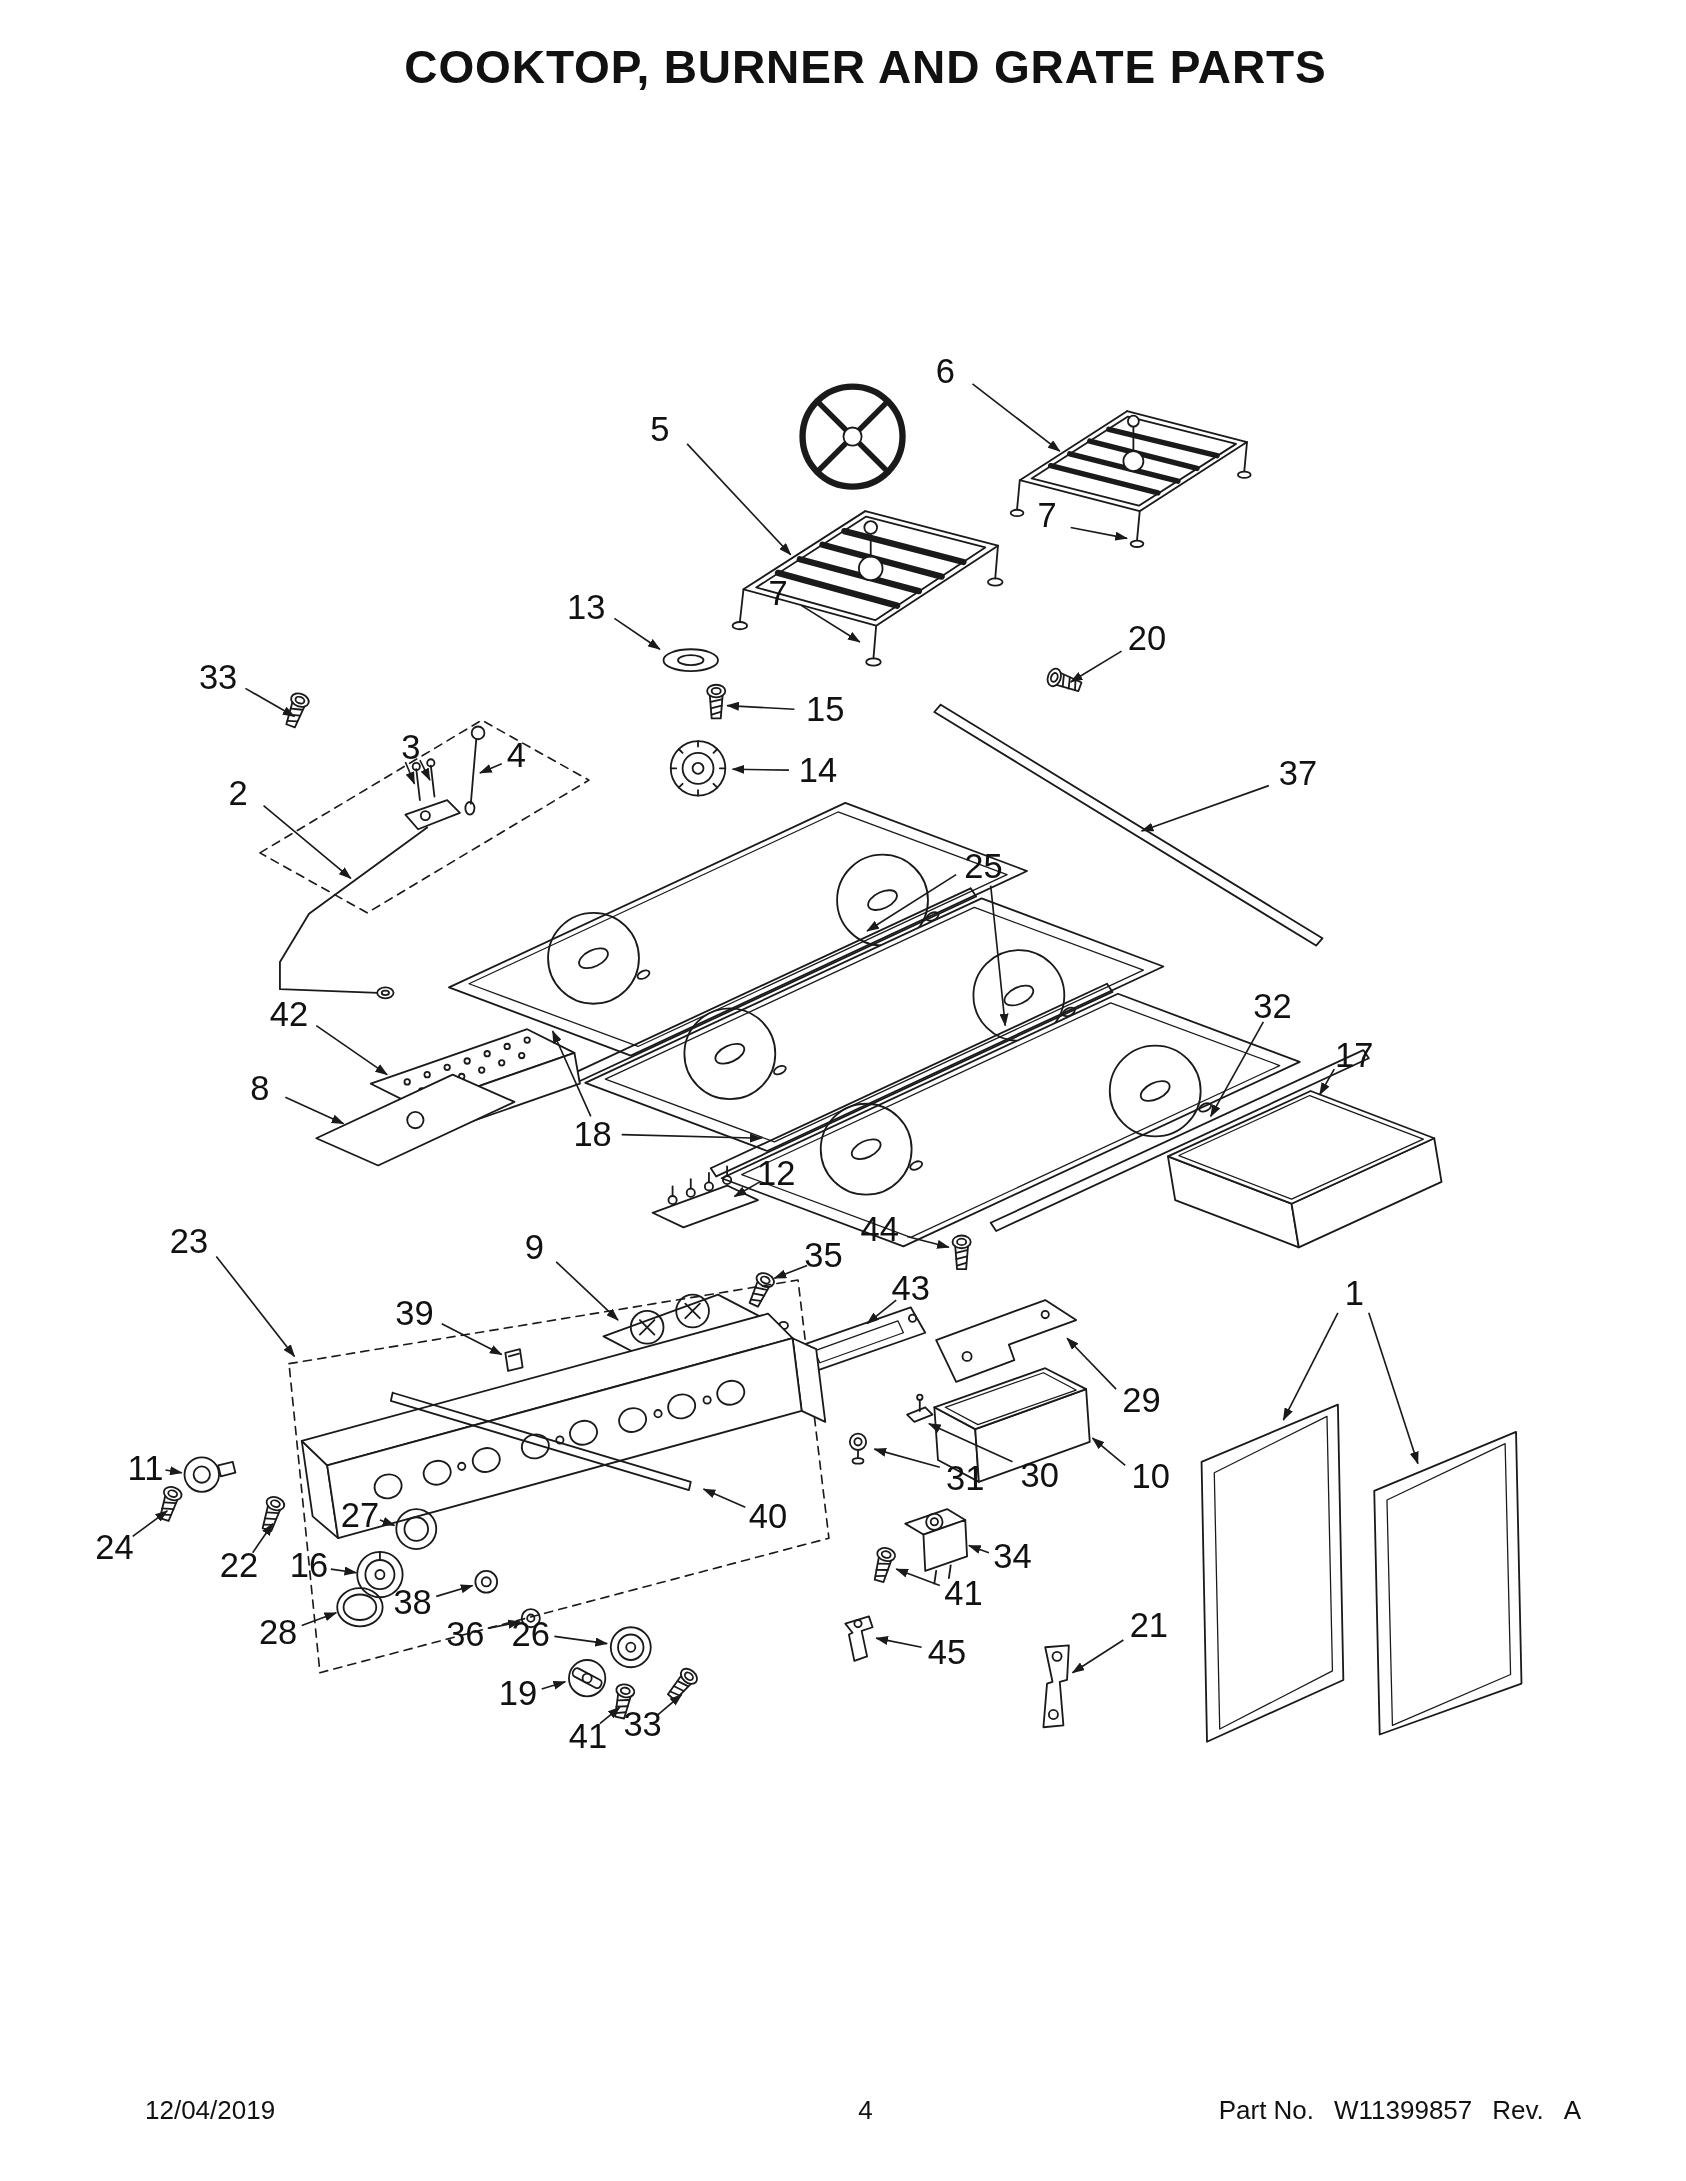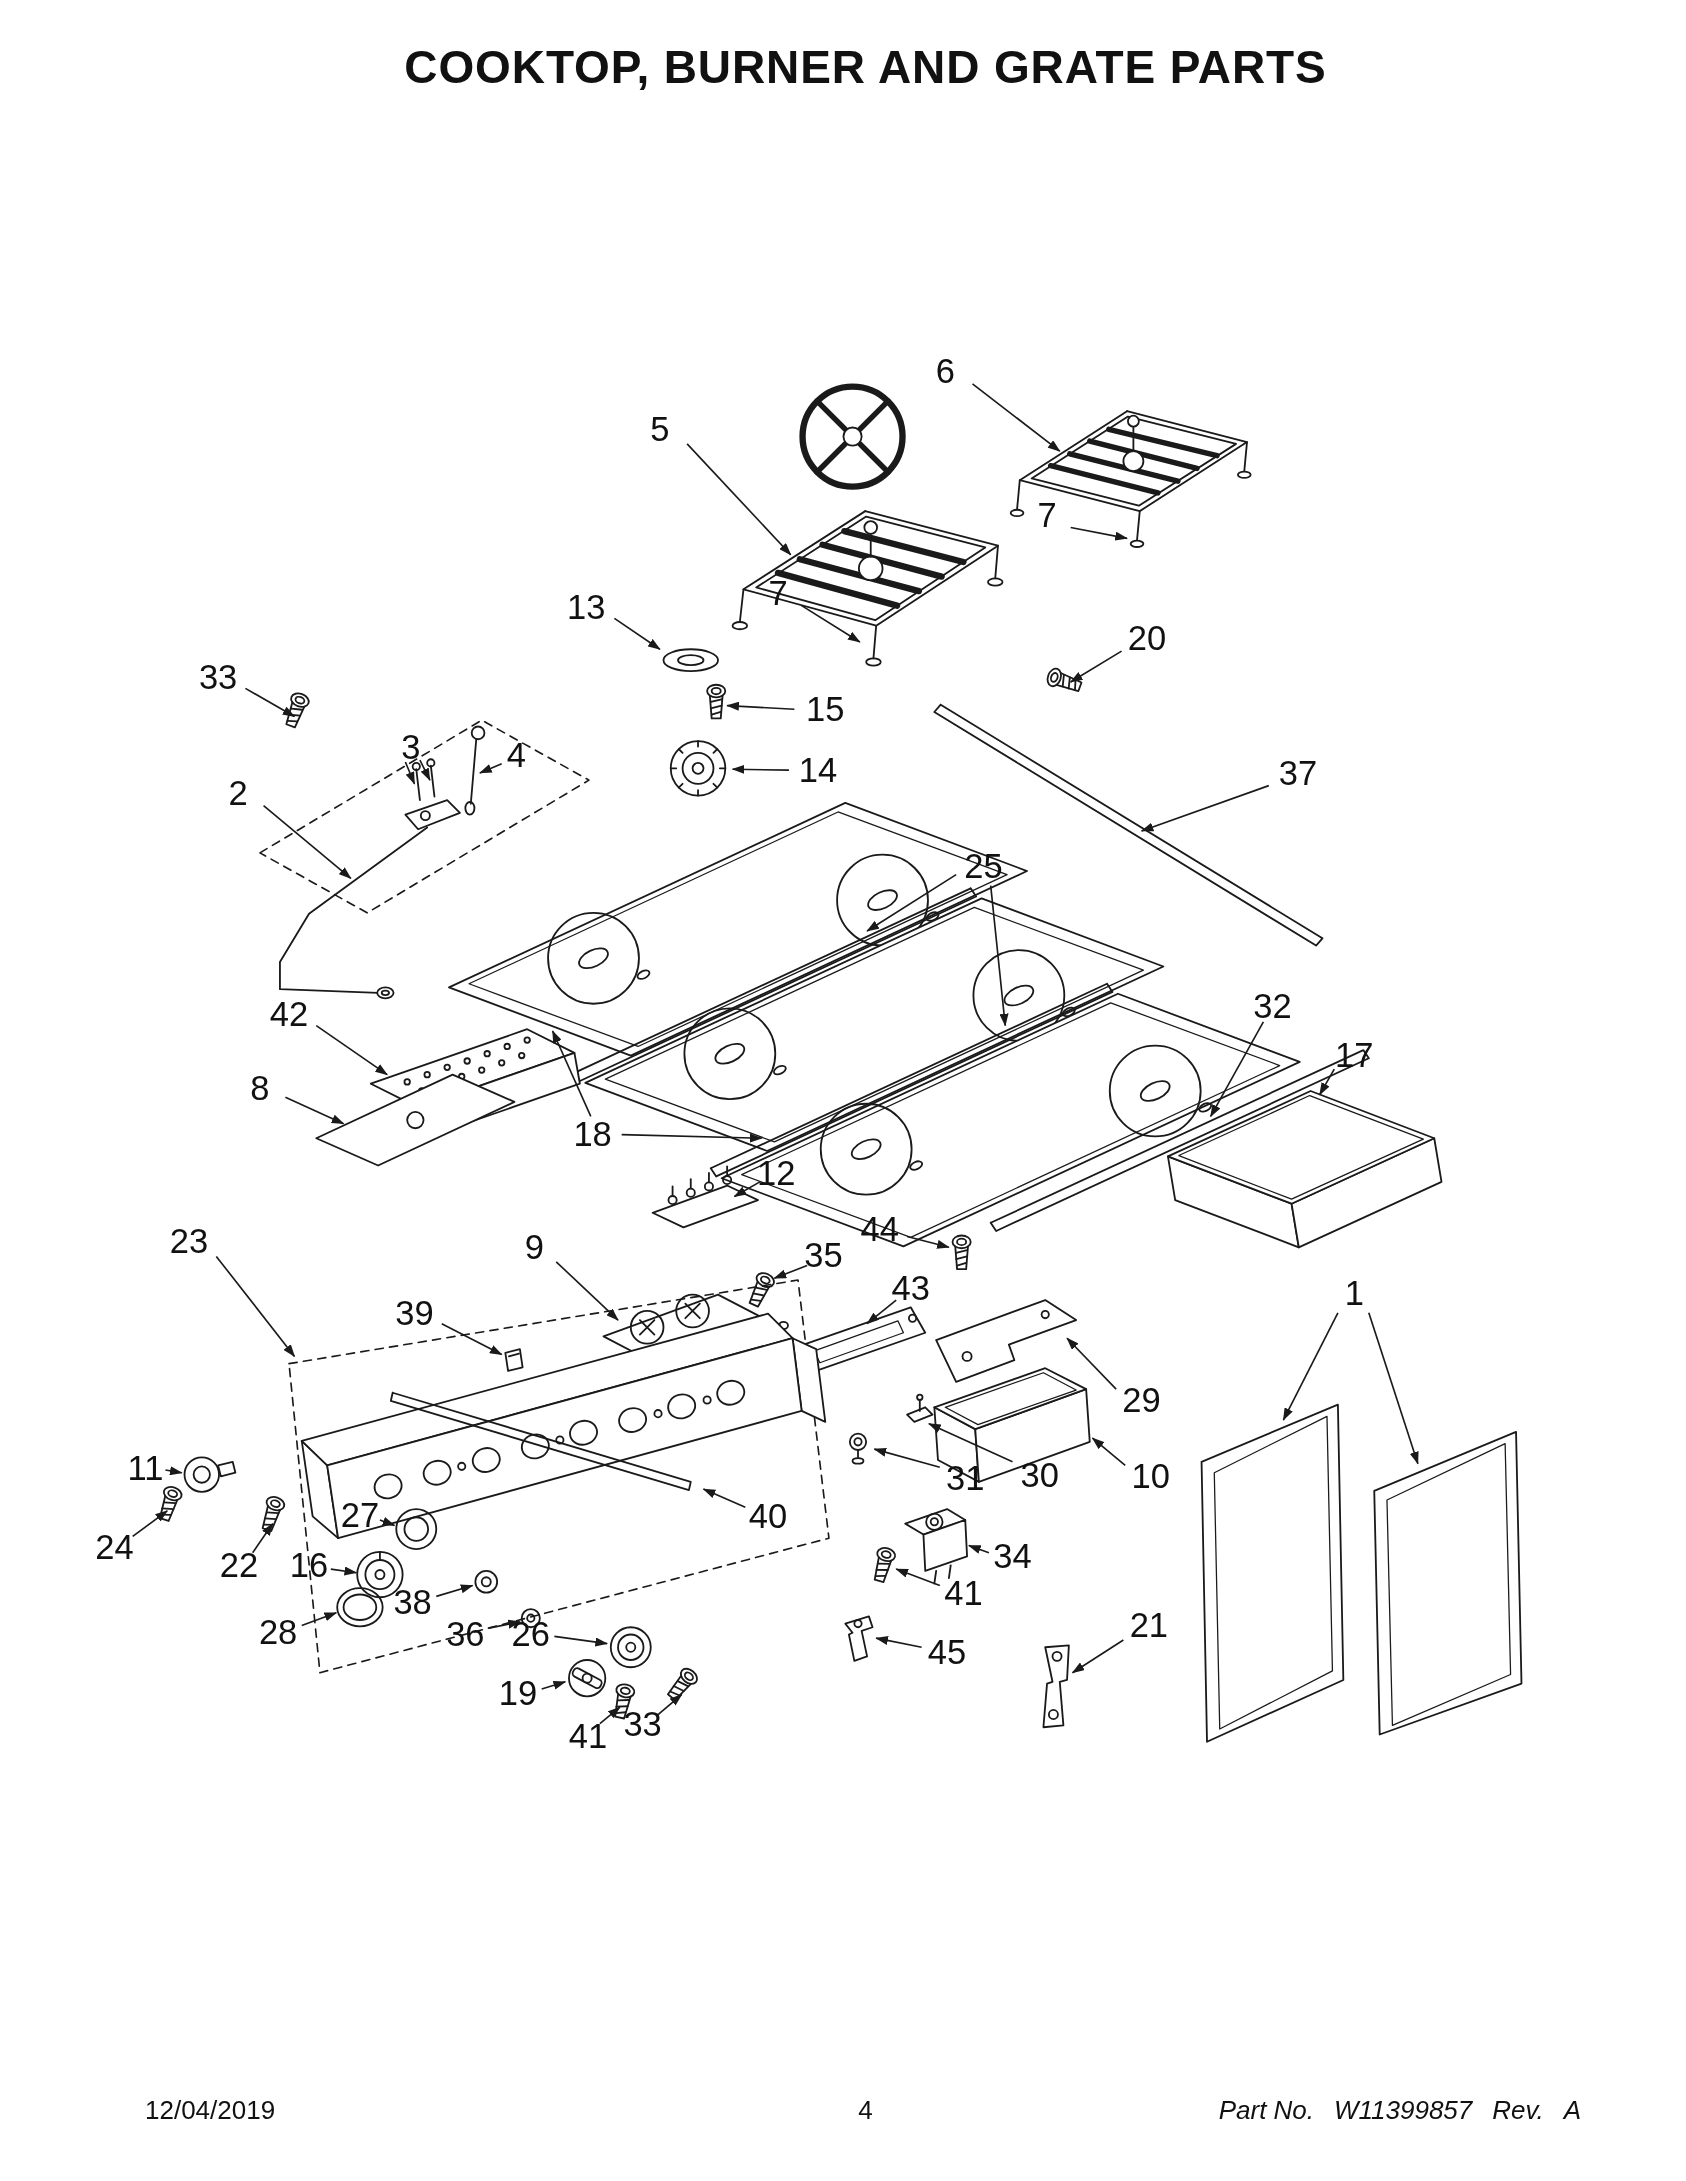--- a/index.html
+++ b/index.html
@@ -13,21 +13,21 @@
   .thin{stroke-width:1.4;}
   .bar{stroke-width:7;}
   .bar6{stroke-width:6;}
   .dashed{stroke-dasharray:9 7;stroke-width:1.8;}
   .leader{stroke:#1a1a1a;stroke-width:1.8;fill:none;}
   .callout-num{font-family:"Liberation Sans",sans-serif;font-size:38px;fill:#111;
                text-anchor:middle;dominant-baseline:central;}
   #footer{position:absolute;top:2095px;left:0;width:100%;font-size:26px;}
   #footer .f-date{position:absolute;left:145px;text-align:right;}
   #footer .f-page{position:absolute;left:0;right:0;text-align:center;}
-  #footer .f-part{position:absolute;right:150px;white-space:nowrap;font-style:italic;}
+  #footer .f-part{position:absolute;right:150px;white-space:nowrap;}
   #footer .f-part span{margin-left:12.7px;}
   #footer .f-part span:first-child{margin-left:0;}
 </style>
 </head>
 <body>
 
 <div id="page">
 
   <div id="title">COOKTOP, BURNER AND GRATE PARTS</div>
 

